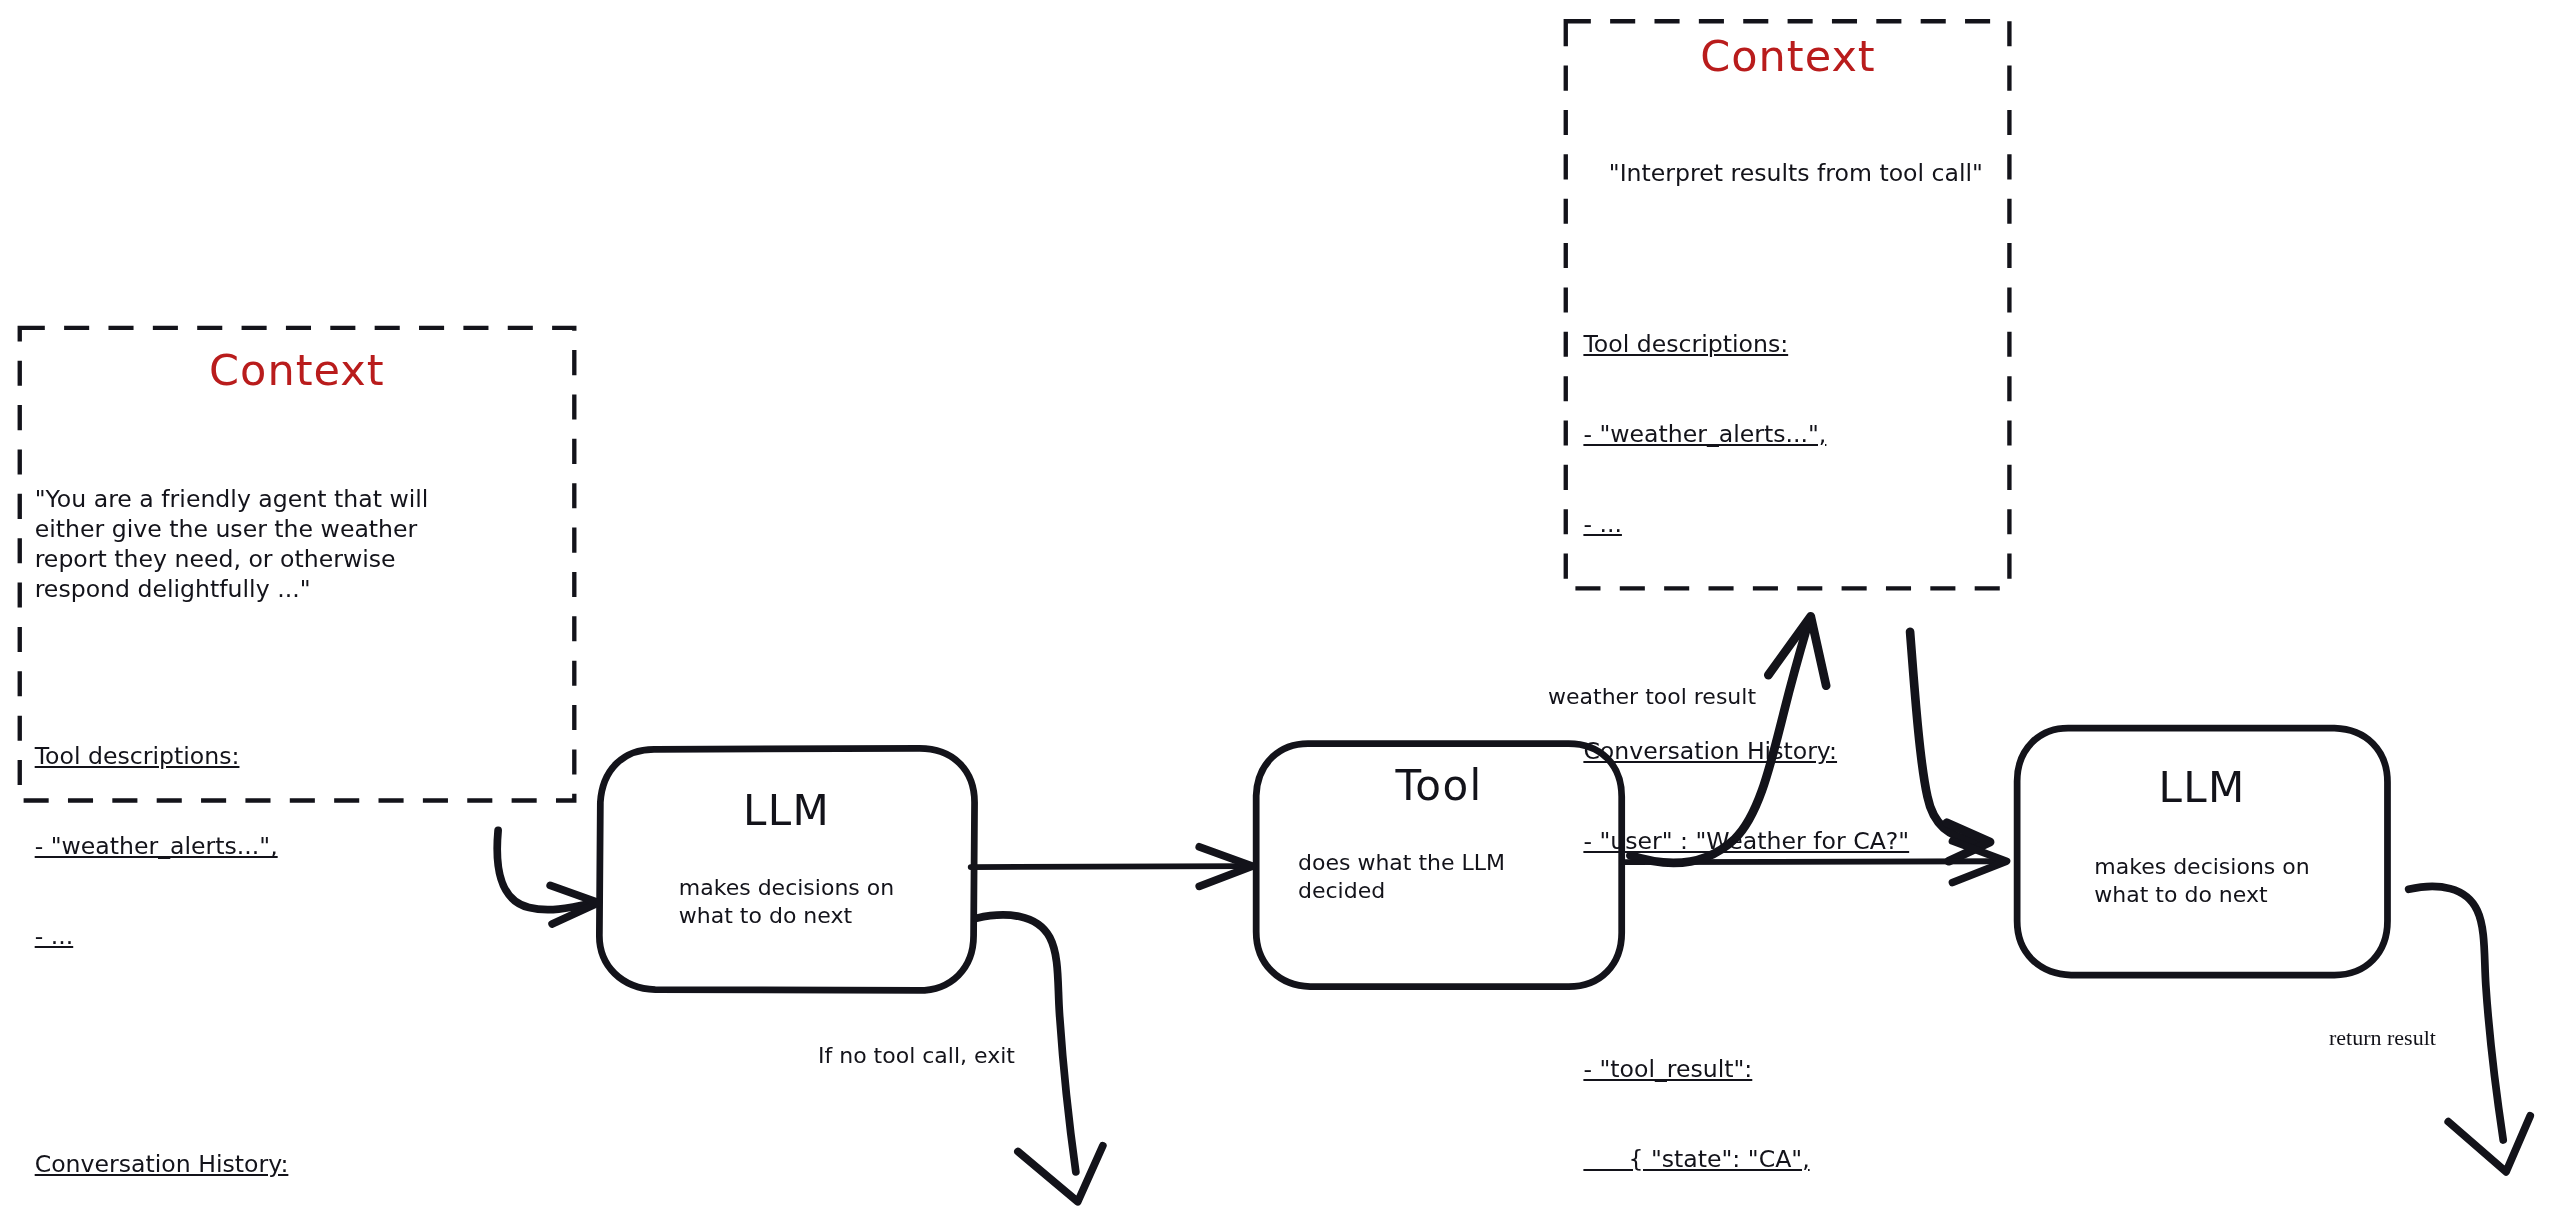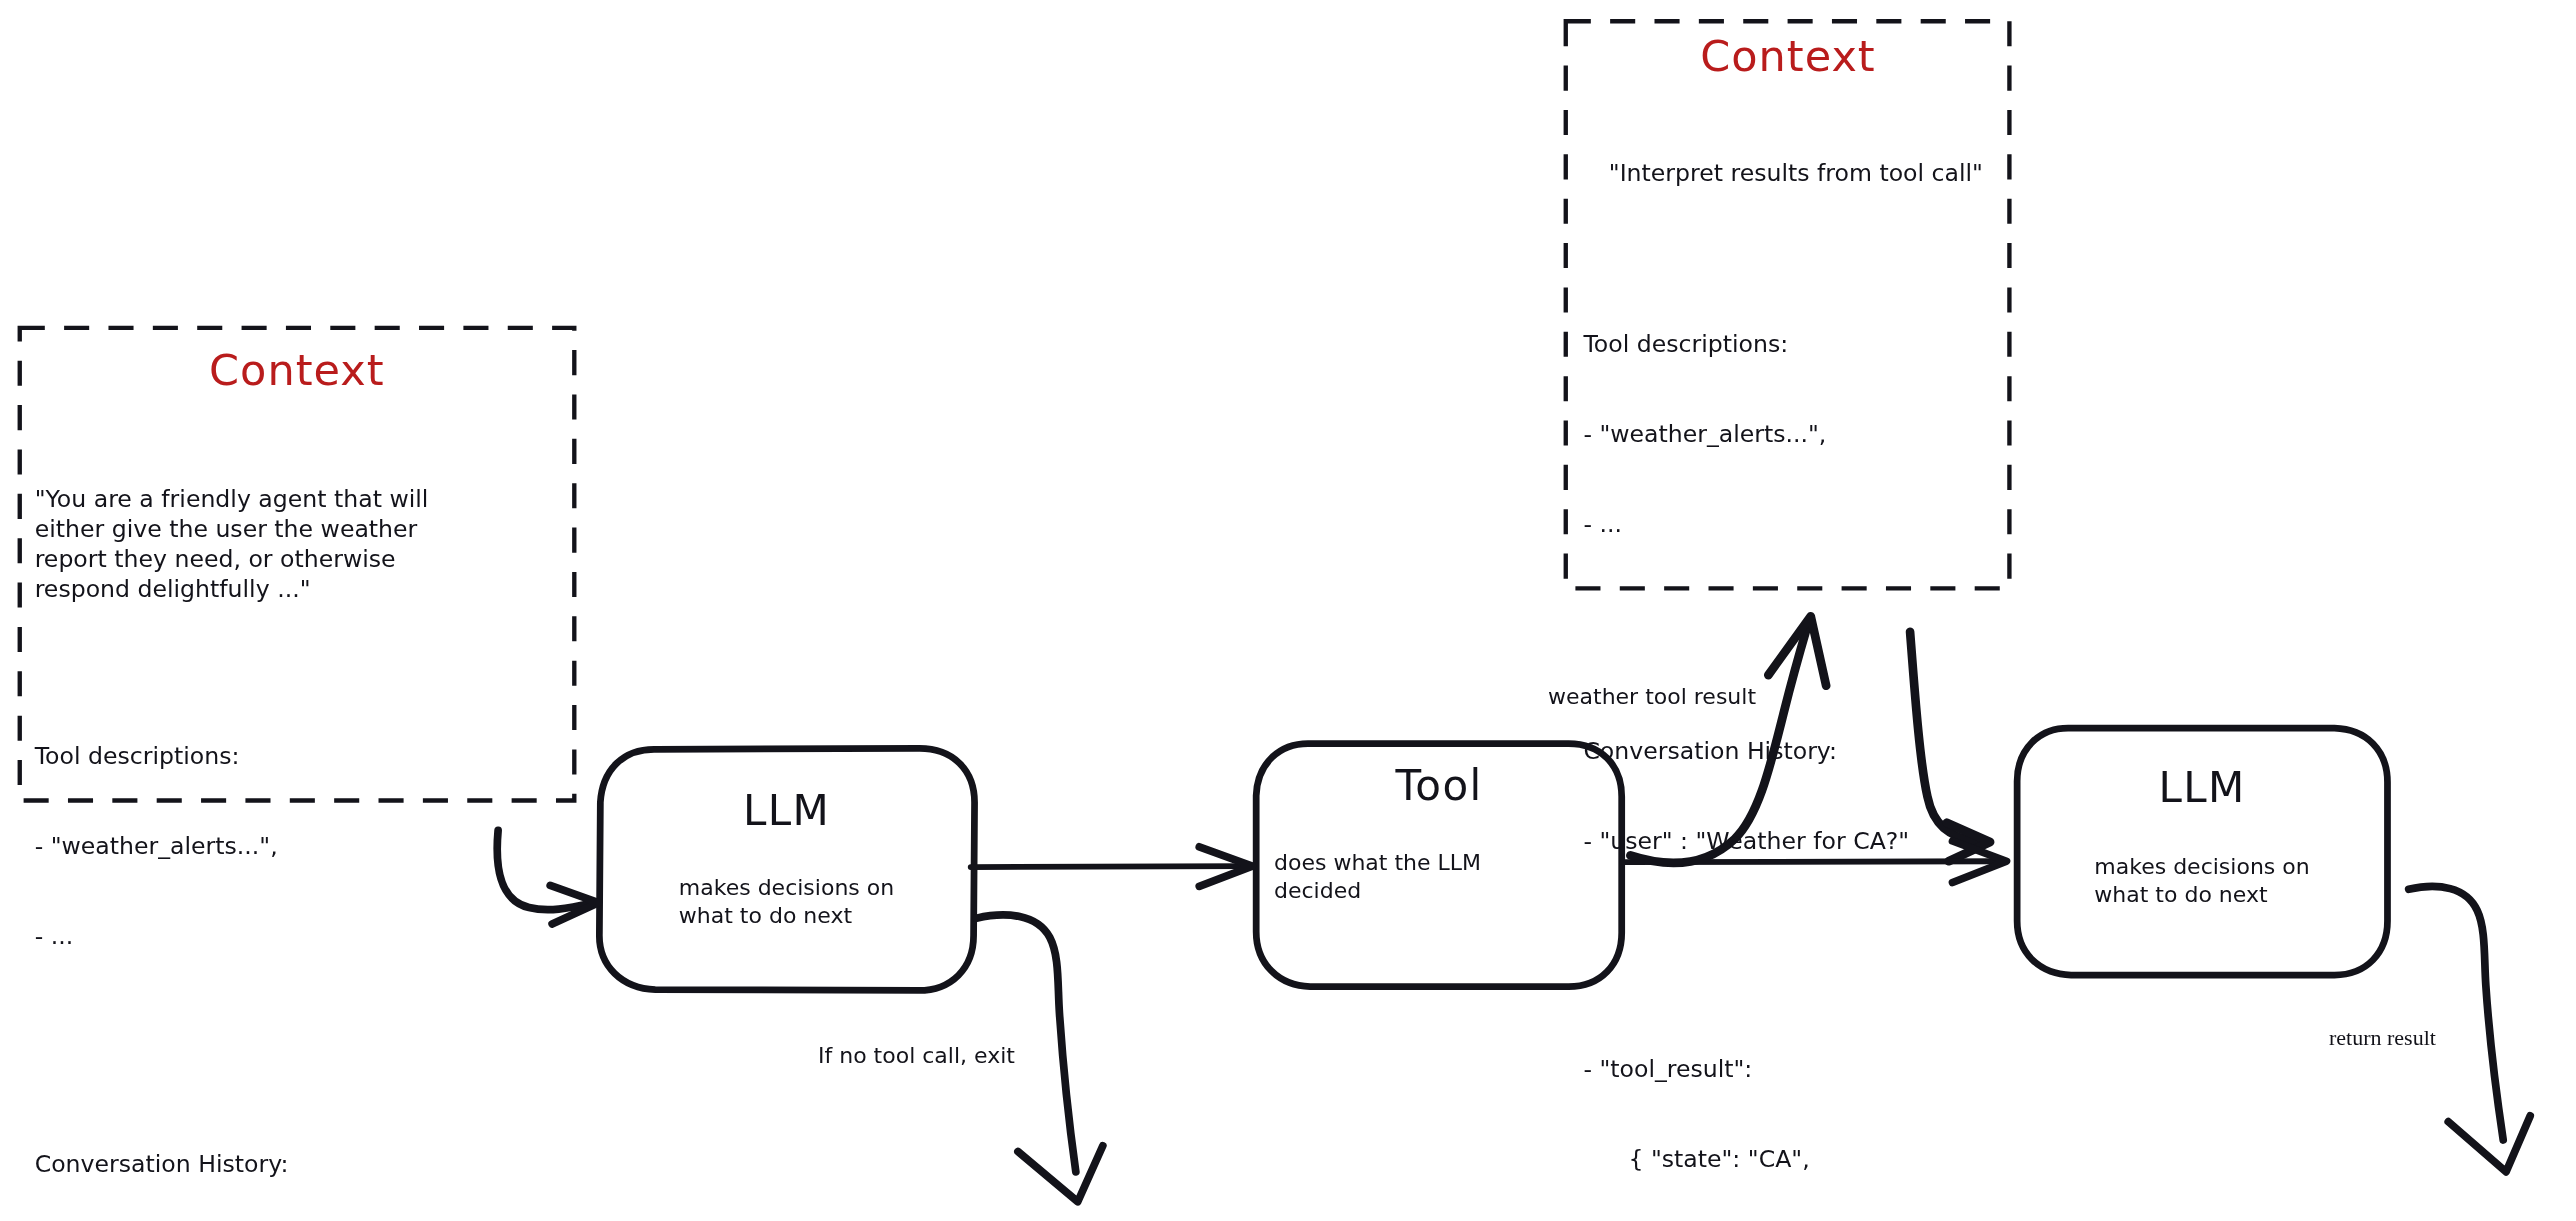--- a/index.html
+++ b/index.html
@@ -42,21 +42,21 @@
   }
   .ctx-body {
     position: absolute;
     font-size: 23.6px;
     line-height: 30px;
     color: #13131a;
     white-space: pre-wrap;
   }
   .ctx-body .para { margin: 0 0 17.4px 0; }
   .ctx-body .para:last-child { margin-bottom: 0; }
-  .ctx-body .ln { display: block; white-space: pre; }
+  .ctx-body .ln { display: block; white-space: pre; text-decoration: underline; }
 
   
   .node {
     position: absolute;
     box-sizing: border-box;
     display: flex;
     flex-direction: column;
     align-items: center;
   }
   .node-title {
@@ -205,21 +205,21 @@
   </div>
 
   <div class="node" style="left:599px; top:749px; width:375px; height:242px;">
     <div class="node-title" style="margin-top:37px;">LLM</div>
     <div class="node-sub" style="margin-top:39px;">makes decisions on
 what to do next</div>
   </div>
 
   <div class="node" style="left:1256px; top:724px; width:366px; height:243px;">
     <div class="node-title" style="margin-top:37px;">Tool</div>
-    <div class="node-sub" style="margin-top:39px; align-self:flex-start; margin-left:18px;">does what the LLM
+    <div class="node-sub" style="margin-top:39px; align-self:flex-start; margin-left:42px;">does what the LLM
 decided</div>
   </div>
 
   <div class="node" style="left:2017px; top:728px; width:370px; height:247px;">
     <div class="node-title" style="margin-top:35px;">LLM</div>
     <div class="node-sub" style="margin-top:41px;">makes decisions on
 what to do next</div>
   </div>
 
   <div class="edge-label" style="left:818px; top:1043px;">If no tool call, exit</div>

